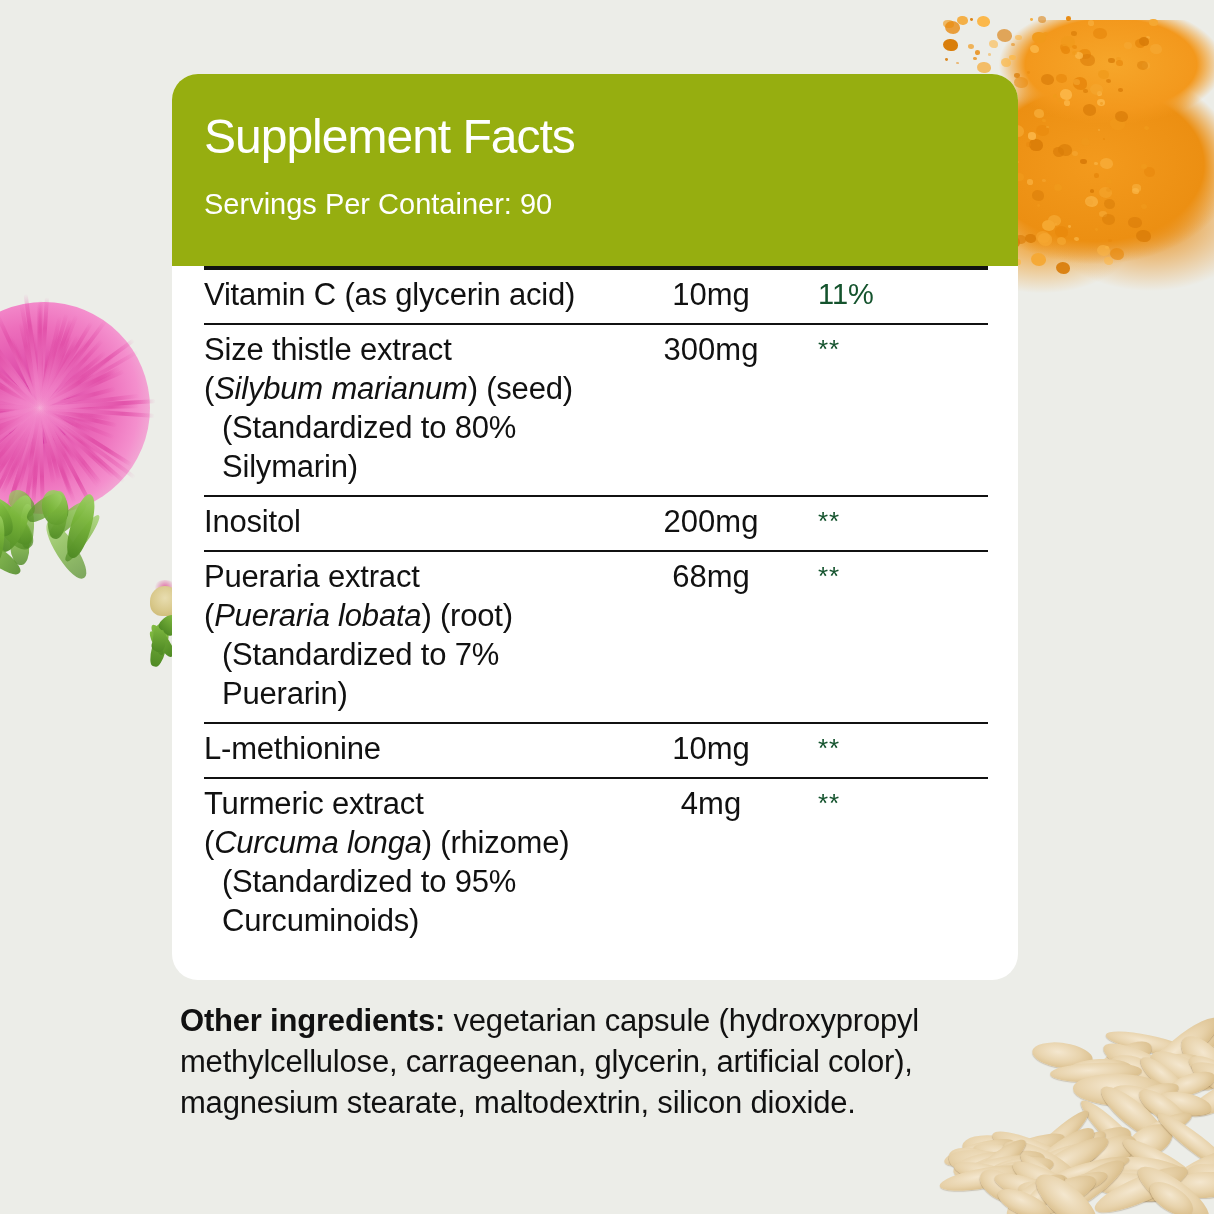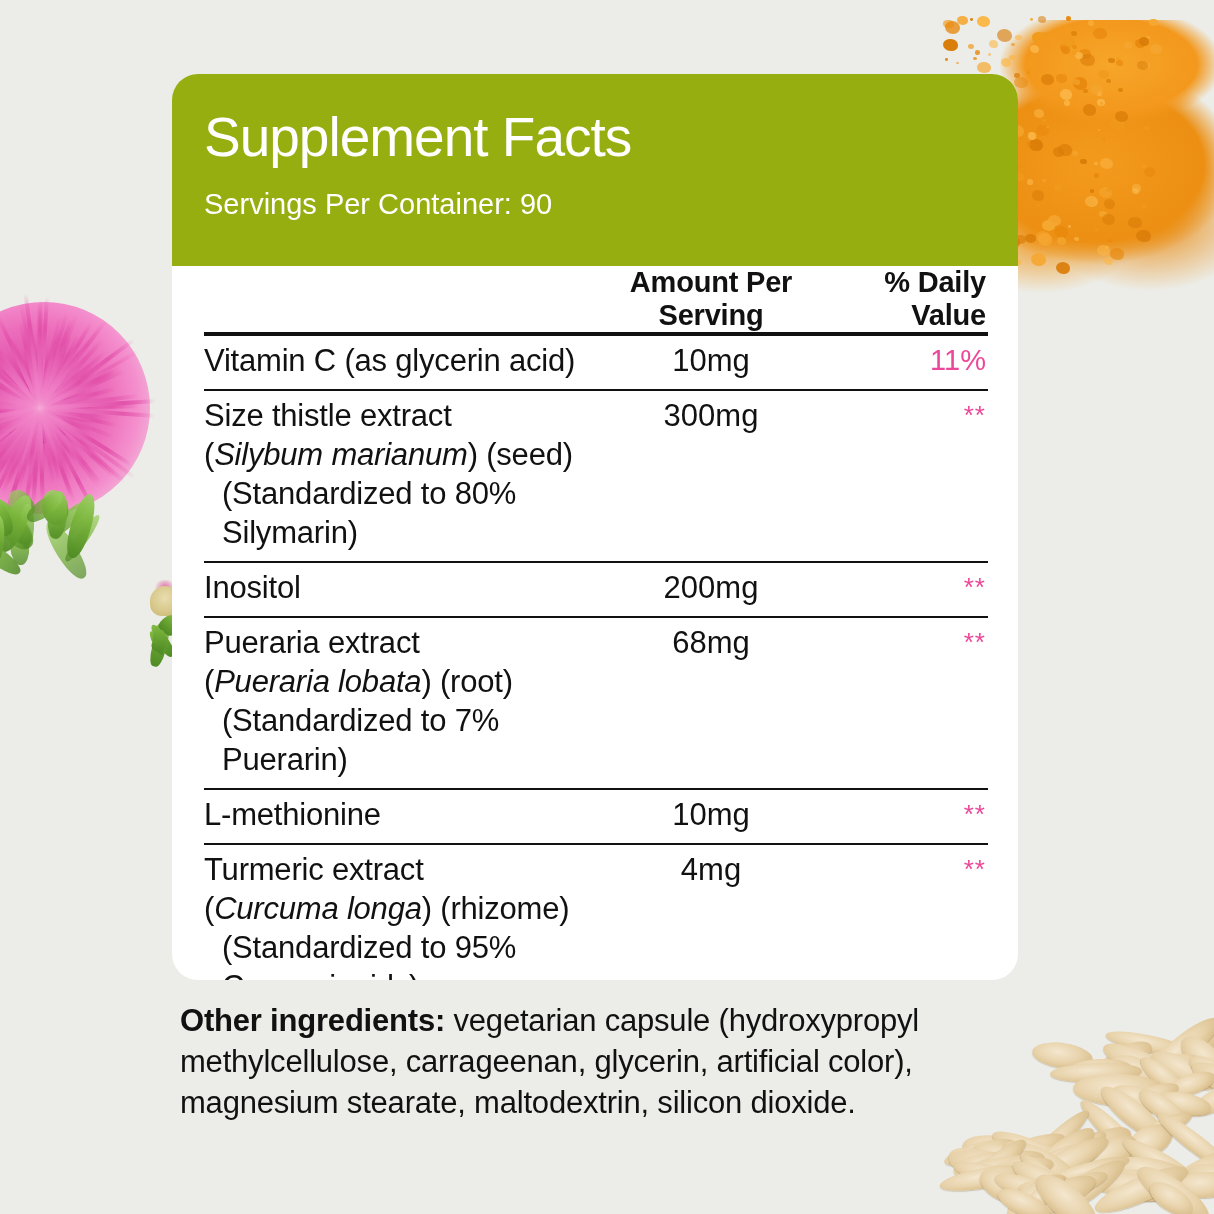--- a/index.html
+++ b/index.html
@@ -71,21 +71,21 @@
 
   
   .card{
     position:absolute;left:172px;top:74px;width:846px;height:906px;
     background:#fff;border-radius:26px;overflow:hidden;
   }
   .card-head{
     background:#96ae10;padding:14px 0 16px 32px;height:192px;box-sizing:border-box;
   }
   .title{
-    color:#fff;font-size:55px;line-height:82px;font-weight:400;letter-spacing:-1px;
+    color:#fff;font-size:48px;line-height:82px;font-weight:400;letter-spacing:-1px;
     margin:0;padding-top:8px;
   }
   .serving{color:#fff;font-size:29px;line-height:36px;margin:0;padding-top:8px;}
 
   .body{padding:0 30px 0 32px;}
 
   table.facts{width:100%;border-collapse:collapse;table-layout:fixed;}
   table.facts td,table.facts th{padding:0;vertical-align:top;}
   .col-name{width:auto;}
   .col-amt{width:214px;}
@@ -98,21 +98,21 @@
 
   tr.rule-top td{border-top:4px solid #111;}
   tr.rule-thin td{border-top:2px solid #111;}
 
   .rowcell{padding:5px 0 9px !important;}
   .ing{font-size:31px;line-height:39px;color:#111;letter-spacing:-.2px;}
   .ing .sub{display:block;}
   .ing .indent{display:block;padding-left:18px;}
   .ing i{font-style:italic;}
   .amt{font-size:31px;line-height:39px;color:#111;text-align:center;padding-top:5px !important;}
-  .dv{font-size:29px;line-height:34px;color:#ec4899;text-align:right;padding-top:7px !important;padding-right:2px !important;}
+  .dv{font-size:29px;line-height:34px;color:#14532d;text-align:left;padding-top:7px !important;padding-right:2px !important;}
   .dv.stars{font-size:26px;letter-spacing:1px;}
 
   
   .other{
     position:absolute;left:180px;top:1000px;width:862px;
     font-size:31px;line-height:41px;color:#111;letter-spacing:-.2px;
   }
   .other b{font-weight:700;}
 </style>
 </head>
@@ -565,34 +565,20 @@
   </div>
 
 <div class="card">
 
   <div class="card-head">
     <div class="title">Supplement Facts</div>
     <div class="serving">Servings Per Container: 90</div>
   </div>
 
   <div class="body">
-    <table class="facts">
-      <colgroup>
-        <col class="col-name">
-          <col class="col-amt">
-          <col class="col-dv">
-      </colgroup>
-      <tbody>
-        <tr class="hdr">
-          <td class="col-name"></td>
-          <td class="col-amt">Amount Per Serving</td>
-          <td class="col-dv">% Daily Value</td>
-        </tr>
-      </tbody>
-    </table>
 
     <table class="facts" id="rows-table">
       <colgroup>
         <col class="col-name">
           <col class="col-amt">
           <col class="col-dv">
       </colgroup>
       <tbody>
           <tr class="rule-top">
             <td class="col-name rowcell">

